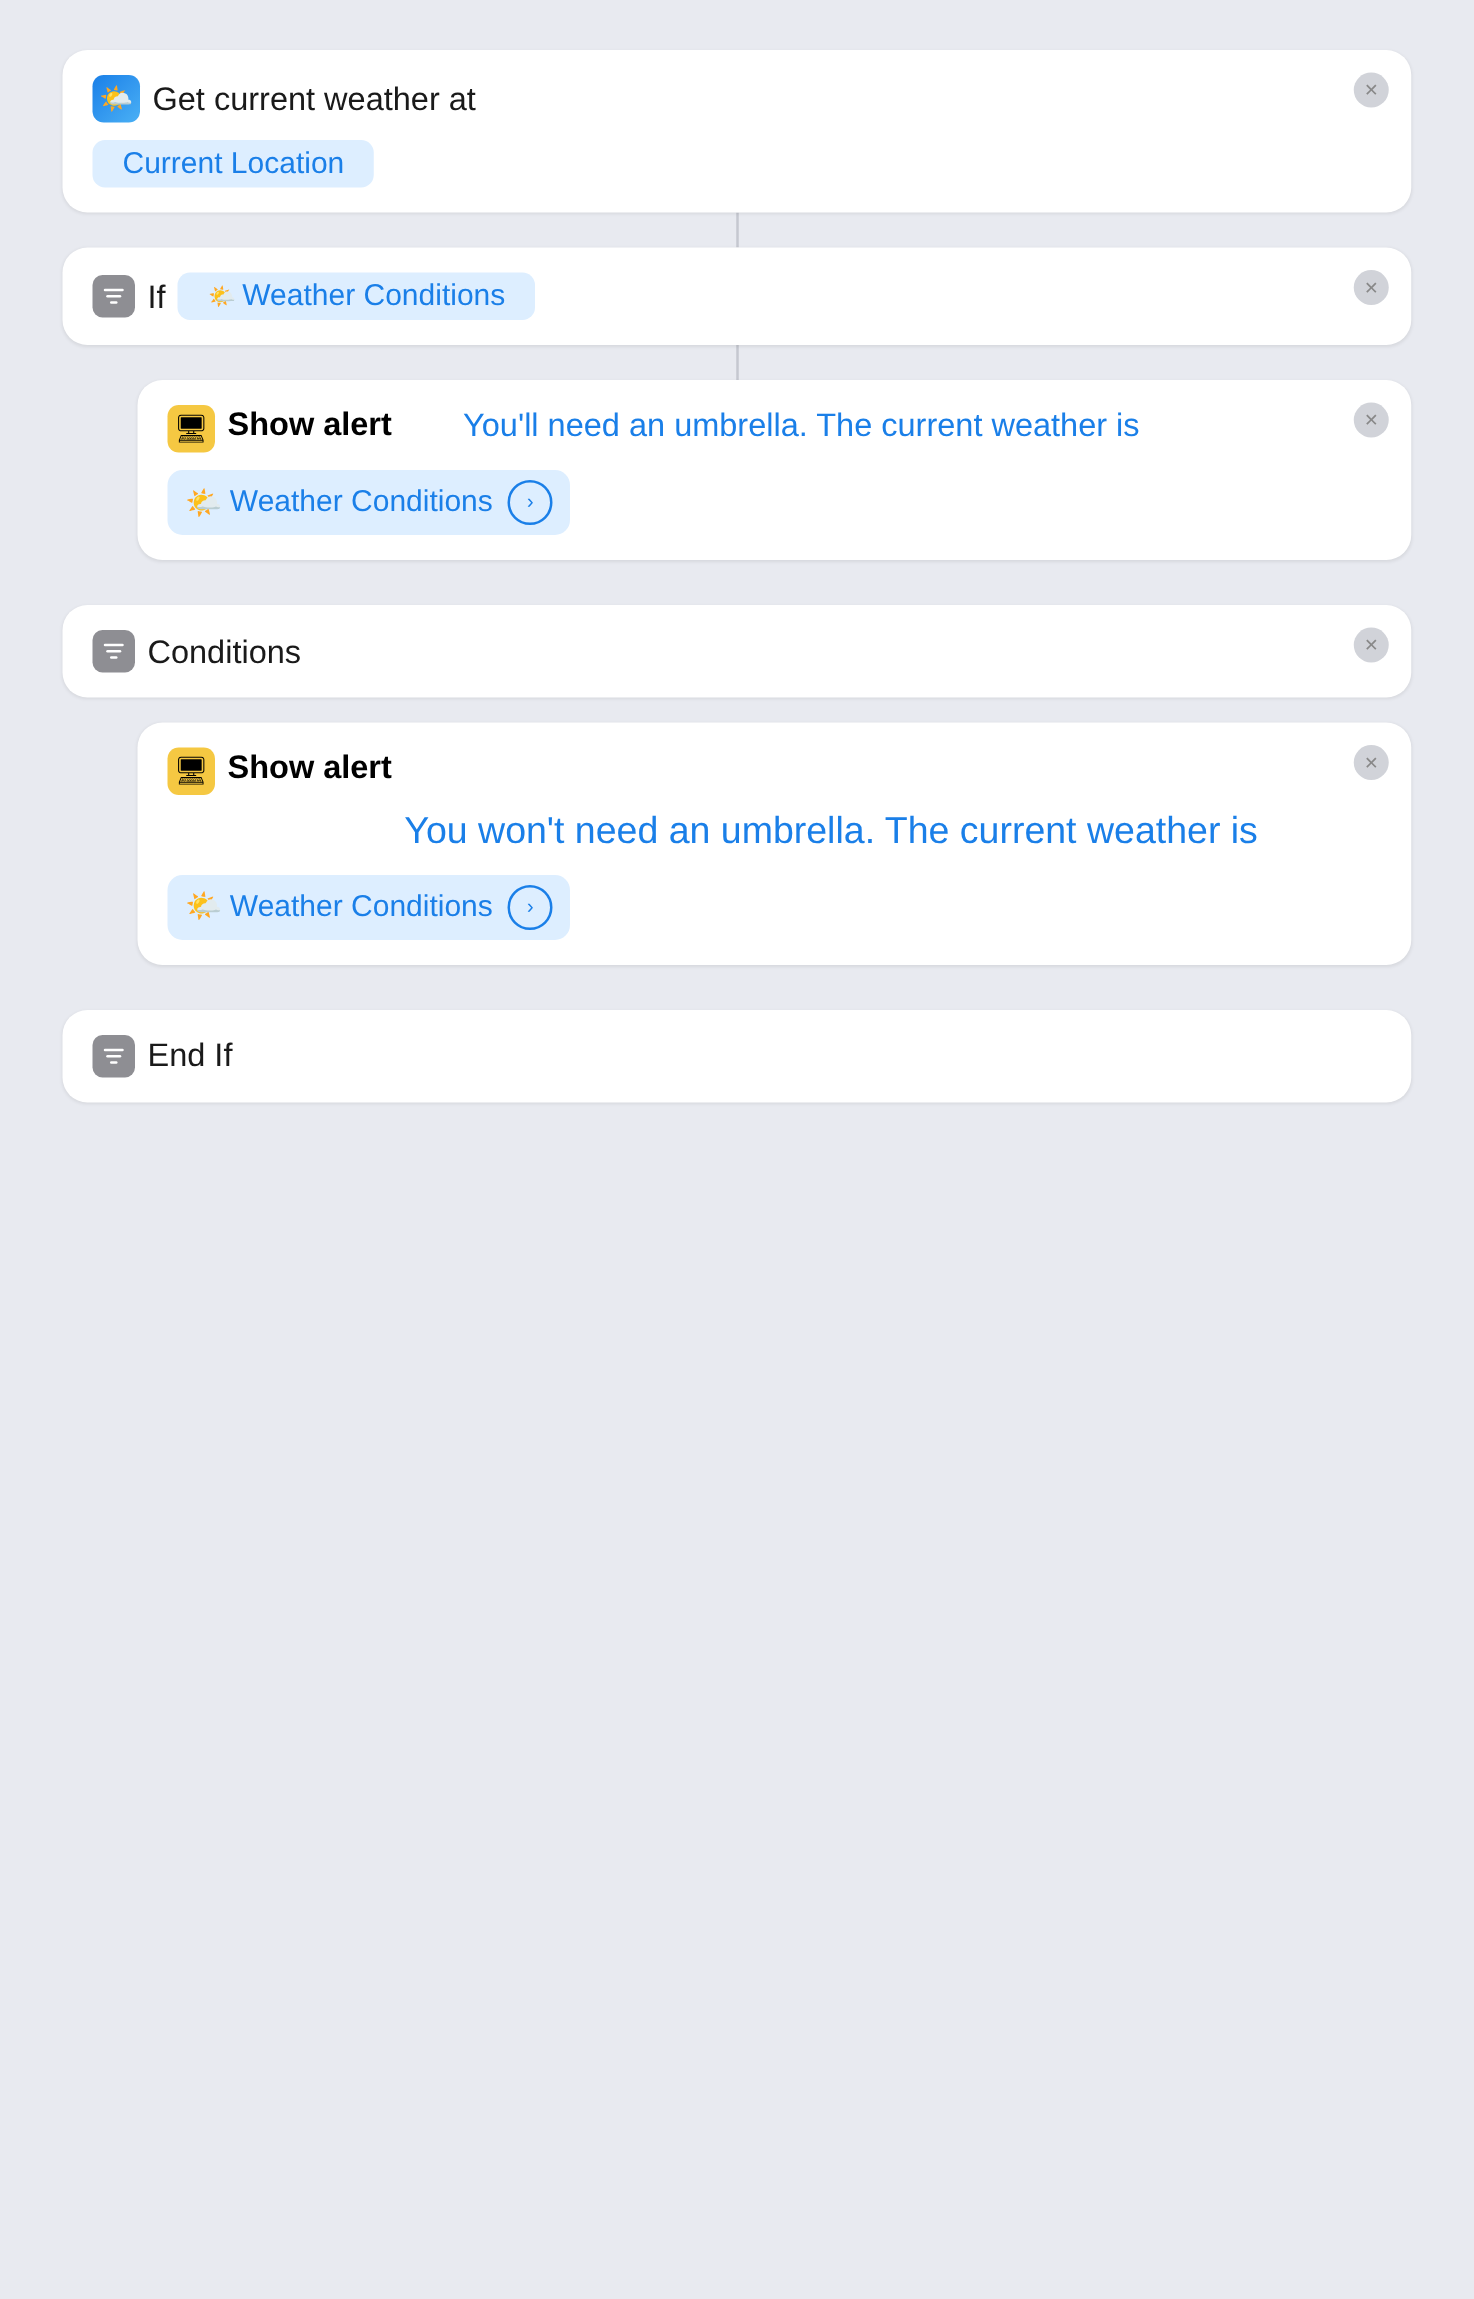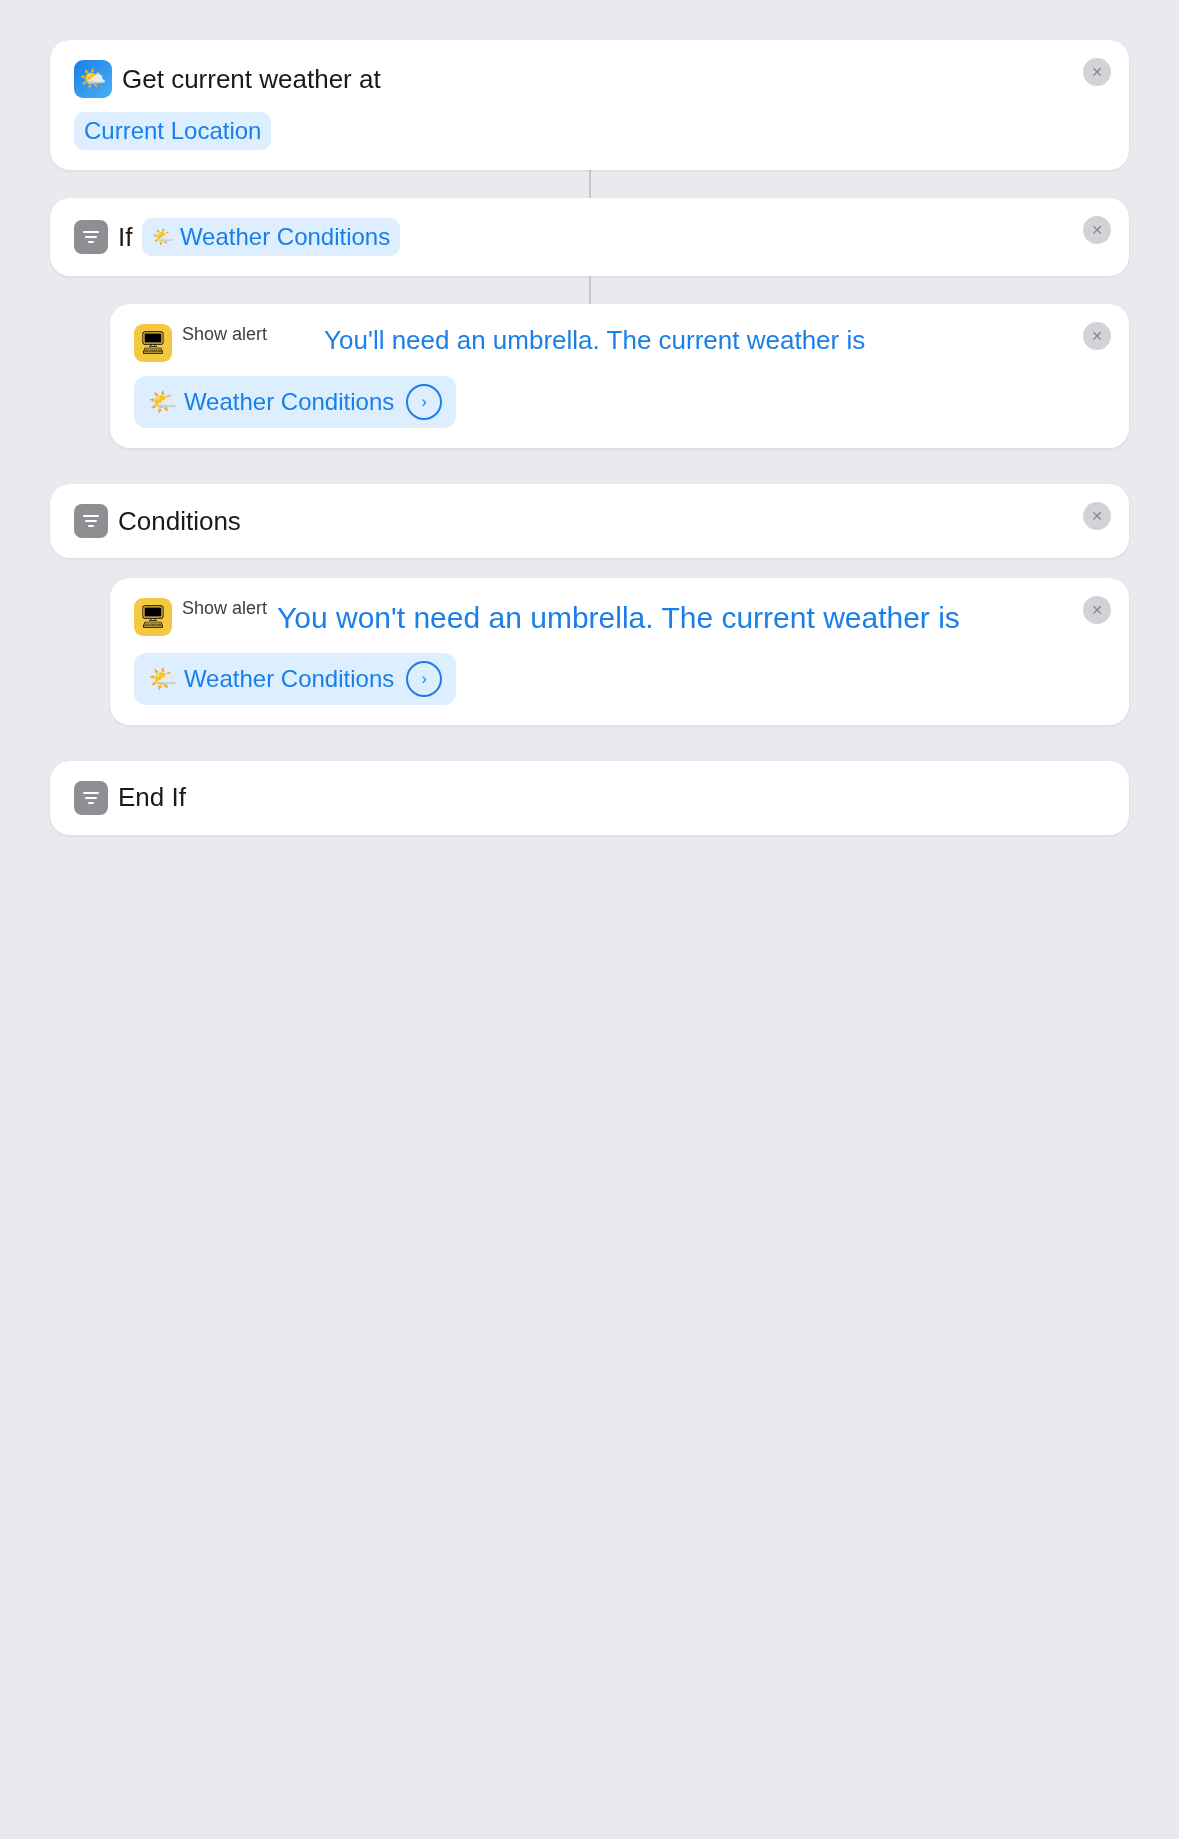--- a/index.html
+++ b/index.html
@@ -111,21 +111,21 @@
       color: #1a1a1a;
     }
 
     .pill-blue {
       display: inline-flex;
       align-items: center;
       gap: 5px;
       background-color: #ddeeff;
       color: #1a7fe8;
       border-radius: 10px;
-      padding: 5px 10px;
+      padding: 5px 24px;
       font-size: 24px;
       font-weight: 500;
       cursor: pointer;
     }
 
     .pill-blue .mini-icon {
       font-size: 18px;
     }
 
     .pill-plus {
@@ -156,23 +156,23 @@
     }
 
     .alert-line1 {
       display: flex;
       align-items: flex-start;
       gap: 10px;
       flex-wrap: wrap;
     }
 
     .alert-title {
-      font-size: 18px;
-      font-weight: 400;
-      color: #404040;
+      font-size: 26px;
+      font-weight: 700;
+      color: #000000;
       white-space: nowrap;
     }
 
     .alert-blue-text {
       font-size: 26px;
       color: #1a7fe8;
       font-weight: 400;
       line-height: 1.3;
       margin-left: 47px;
     }
@@ -218,20 +218,21 @@
     .spacer-sm {
       height: 20px;
     }
 
     
     .alert-blue-text-large {
       font-size: 30px;
       color: #1a7fe8;
       font-weight: 400;
       line-height: 1.35;
+      margin-top: 47px;
     }
   </style>
 </head>
 <body>
 
 <div class="card">
   <button class="close-btn">
     <span>✕</span>
   </button>
   <div class="card-header">

